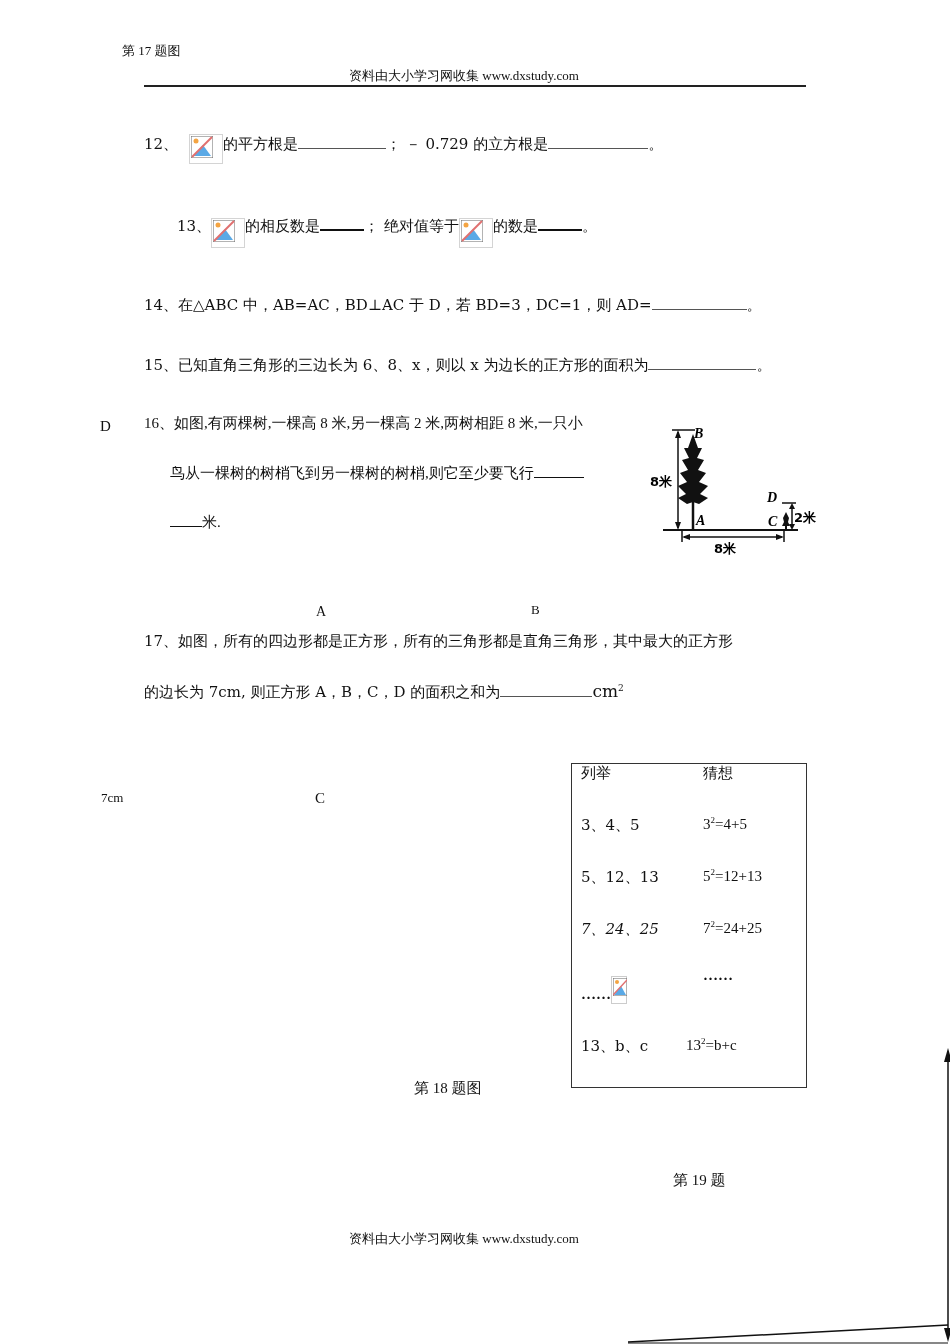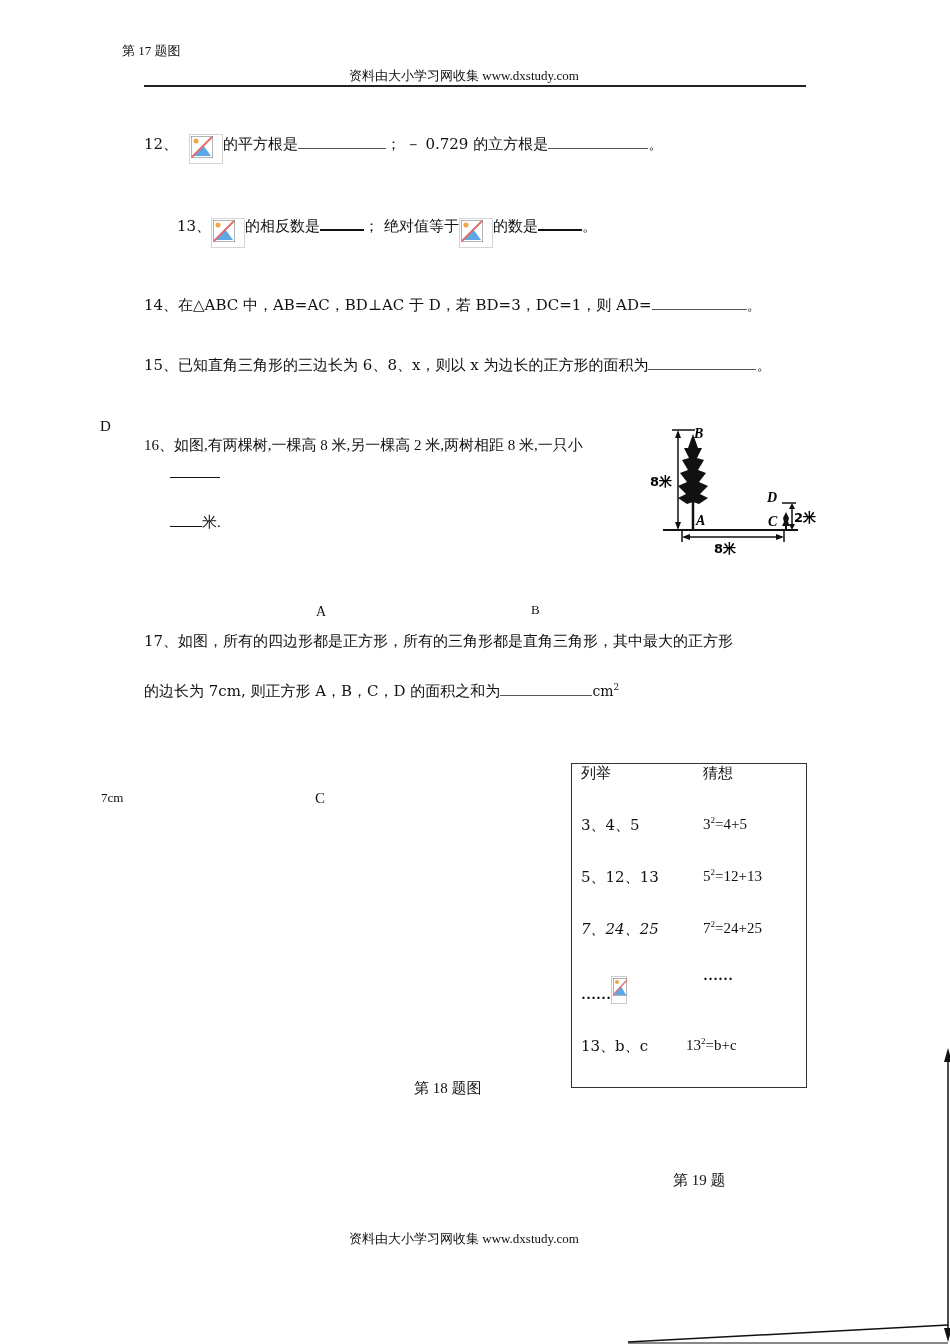--- a/index.html
+++ b/index.html
@@ -64,23 +64,23 @@
 
 <div class="abs q" style="left:144px; top:295px;">
   <span>14、在△ABC 中，AB=AC，BD⊥AC 于 D，若 BD=3，DC=1，则 AD=</span><span class="blank" style="width:95px;"></span><span>。</span>
 </div>
 
 <div class="abs q" style="left:144px; top:355px;">
   <span>15、已知直角三角形的三边长为 6、8、x，则以 x 为边长的正方形的面积为</span><span class="blank" style="width:108px;"></span><span>。</span>
 </div>
 
 <div class="abs q ser" style="left:100px; top:416px;">D</div>
-<div class="abs q ser" style="left:144px; top:435px;">16、如图,有两棵树,一棵高 8 米,另一棵高 2 米,两树相距 8 米,一只小</div>
+<div class="abs q ser" style="left:144px; top:413px;">16、如图,有两棵树,一棵高 8 米,另一棵高 2 米,两树相距 8 米,一只小</div>
 <div class="abs q ser" style="left:170px; top:463px;">
-  <span class="blank bold" style="width:50px; border-bottom-width:1px;"></span>
+  <span>鸟从一棵树的树梢飞到另一棵树的树梢,则它至少要飞行</span><span class="blank bold" style="width:50px; border-bottom-width:1px;"></span>
 </div>
 <div class="abs q ser" style="left:170px; top:512px;">
   <span class="blank" style="width:32px; border-bottom-color:#111;"></span><span>米.</span>
 </div>
 
 <div class="abs" style="left:650px; top:418px; width:180px; height:140px;">
   <svg width="180" height="140" viewBox="0 0 180 140">
 
     <line x1="13" y1="112" x2="148" y2="112" stroke="#111" stroke-width="2"></line>
 
@@ -112,21 +112,21 @@
     <text x="0" y="68" font-family="DejaVu Sans, sans-serif" font-weight="bold" font-size="13">8米</text>
     <text x="144" y="104" font-family="DejaVu Sans, sans-serif" font-weight="bold" font-size="13">2米</text>
     <text x="64" y="135" font-family="DejaVu Sans, sans-serif" font-weight="bold" font-size="13">8米</text>
   </svg>
 </div>
 
 <div class="abs t14 ser" style="left:316px; top:604px;">A</div>
 <div class="abs t13 ser" style="left:531px; top:602px;">B</div>
 <div class="abs q" style="left:144px; top:631px;">17、如图，所有的四边形都是正方形，所有的三角形都是直角三角形，其中最大的正方形</div>
 <div class="abs q" style="left:144px; top:681px;">
-  <span>的边长为 7cm, 则正方形 A，B，C，D 的面积之和为</span><span class="blank" style="width:92px;"></span><span style="font-size:14px;">cm</span><sup>2</sup>
+  <span>的边长为 7cm, 则正方形 A，B，C，D 的面积之和为</span><span class="blank" style="width:92px;"></span><span style="font-size:17px;">cm</span><sup>2</sup>
 </div>
 <div class="abs t13 ser" style="left:101px; top:790px;">7cm</div>
 <div class="abs t15 ser" style="left:315px; top:790px;">C</div>
 
 <div class="abs" style="left:571px; top:763px; width:236px; height:325px; border:1px solid #333; box-sizing:border-box;">
   <div class="conj-cell" style="left:9px; top:0px;">列举</div>
   <div class="conj-cell" style="left:131px; top:0px;">猜想</div>
 
   <div class="conj-cell" style="left:9px; top:52px;">3、4、5</div>
   <div class="conj-cell ser" style="left:131px; top:52px;"><span>3</span><sup>2</sup><span>=4+5</span></div>

